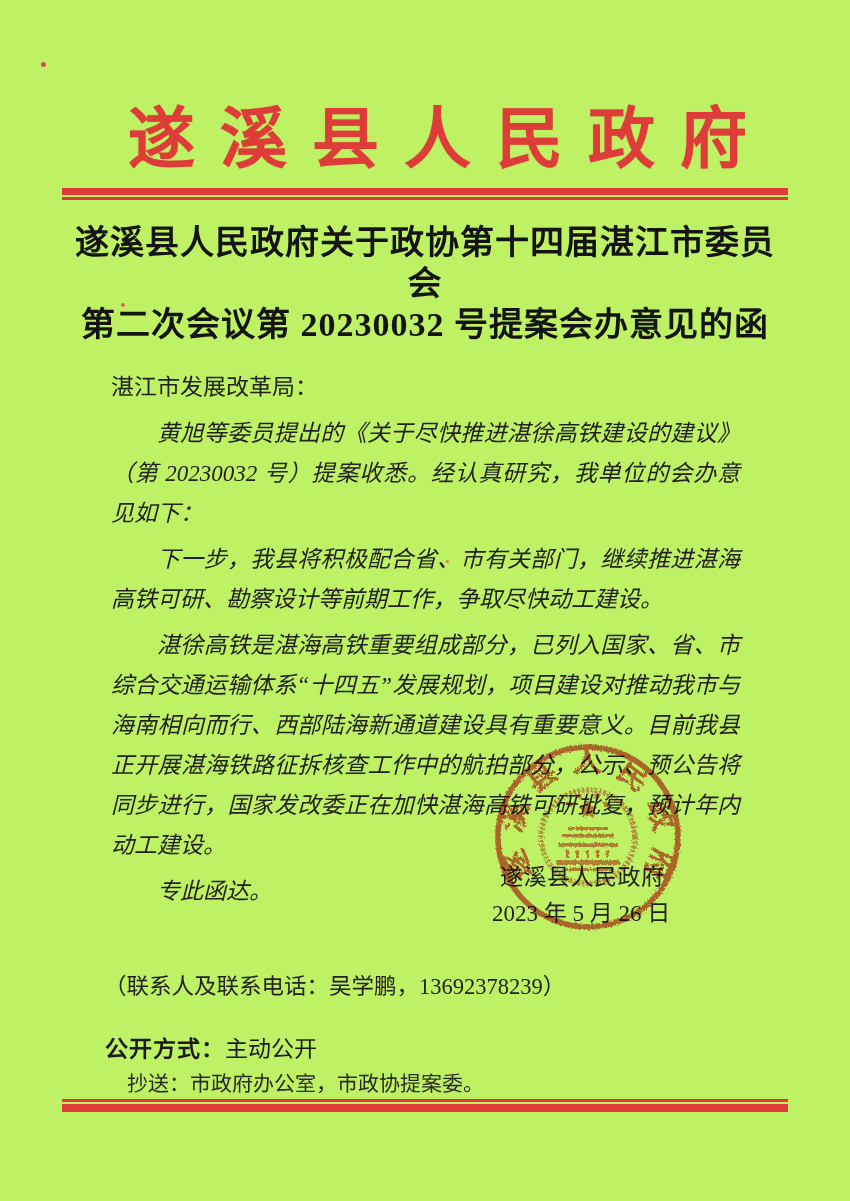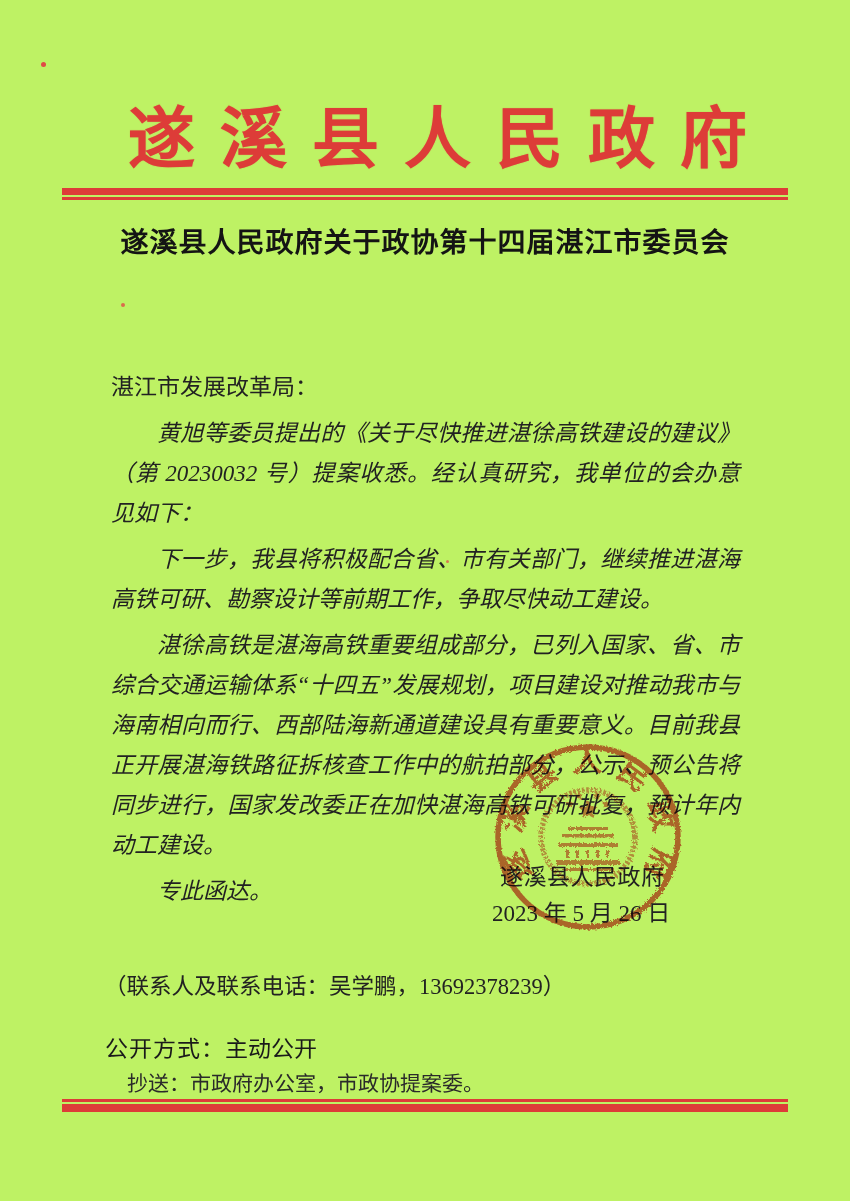--- a/index.html
+++ b/index.html
@@ -34,21 +34,21 @@
   .rule-top-thin   { top: 197px;  height: 2.5px; }
   .rule-bottom-thin  { top: 1099px; height: 2.5px; }
   .rule-bottom-thick { top: 1103.5px; height: 8px; }
   
   .doc-title {
     position: absolute;
     left: 75px;
     top: 222px;
     width: 700px;
     text-align: center;
-    font-size: 28px;
+    font-size: 34px;
     font-weight: bold;
     line-height: 41px;
     letter-spacing: 1px;
     color: #141414;
   }
   
   .body-text {
     position: absolute;
     left: 105px;
     top: 362px;
@@ -92,21 +92,21 @@
   }
   .publicity {
     position: absolute;
     left: 105px;
     top: 1030px;
     font-size: 23px;
     color: #1a1a1a;
   }
   .publicity .label {
     font-family: "Liberation Sans", "DejaVu Sans", sans-serif;
-    font-weight: normal;
+    font-weight: bold;
     letter-spacing: 1px;
   }
   .cc {
     position: absolute;
     left: 127px;
     top: 1067px;
     font-size: 21px;
     color: #2a2a2a;
     text-align: right;
   }
@@ -129,20 +129,21 @@
   <div class="speck speck-2"></div>
   <div class="speck speck-3"></div>
 
   <div class="letterhead">遂溪县人民政府</div>
 
   <div class="rule rule-top-thick"></div>
   <div class="rule rule-top-thin"></div>
 
   <div class="doc-title">
     <div>遂溪县人民政府关于政协第十四届湛江市委员会</div>
+    <div>第二次会议第 20230032 号提案会办意见的函</div>
   </div>
 
   <div class="body-text">
     <p class="salutation">湛江市发展改革局：</p>
     <p class="para">黄旭等委员提出的《关于尽快推进湛徐高铁建设的建议》（第 20230032 号）提案收悉。经认真研究，我单位的会办意见如下：</p>
     <p class="para">下一步，我县将积极配合省、市有关部门，继续推进湛海高铁可研、勘察设计等前期工作，争取尽快动工建设。</p>
     <p class="para">湛徐高铁是湛海高铁重要组成部分，已列入国家、省、市综合交通运输体系“十四五”发展规划，项目建设对推动我市与海南相向而行、西部陆海新通道建设具有重要意义。目前我县正开展湛海铁路征拆核查工作中的航拍部分，公示、预公告将同步进行，国家发改委正在加快湛海高铁可研批复，预计年内动工建设。</p>
     <p class="para">专此函达。</p>
   </div>
 

